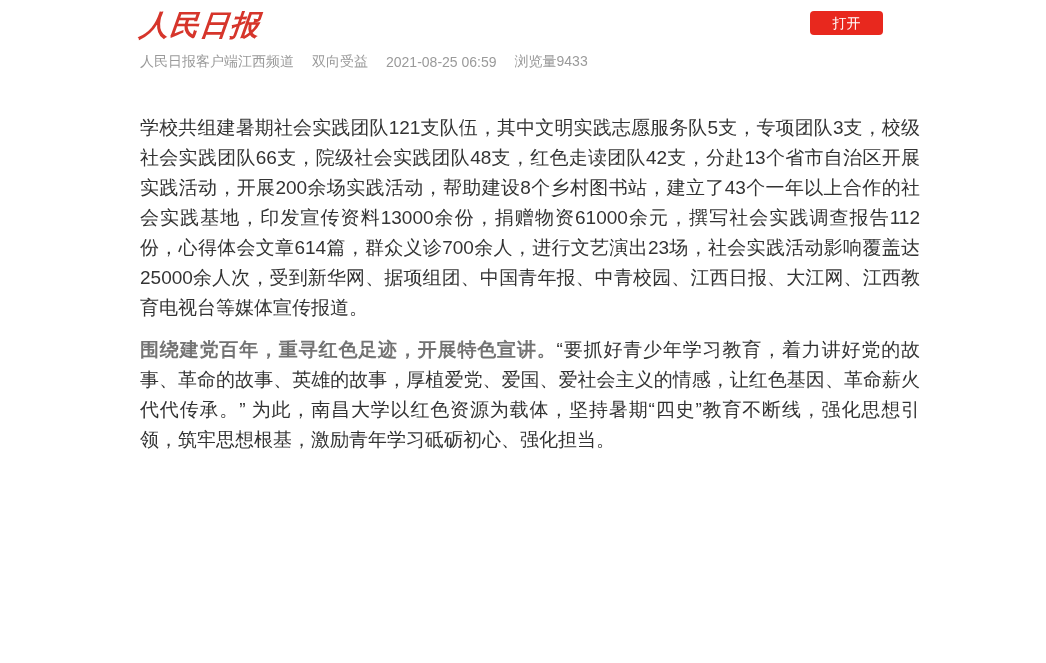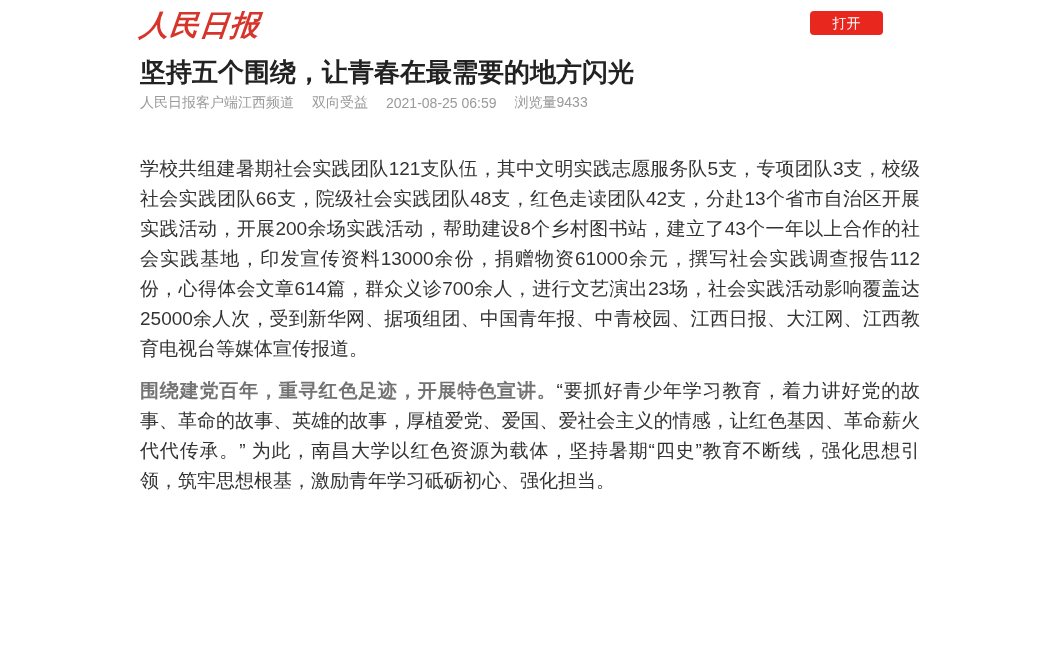--- a/index.html
+++ b/index.html
@@ -90,21 +90,20 @@
 
   <div class="topbar">
     <div class="brand">
       <span class="logo">人民日报</span>
     </div>
     <button class="open-btn">打开</button>
   </div>
 
   <div class="article">
 
-    <h1 class="title">坚持五个围绕，让青春在最需要的地方闪光</h1>
 
     <div class="meta">
       <span>人民日报客户端江西频道</span>
       <span>双向受益</span>
       <span>2021-08-25 06:59</span>
       <span>浏览量9433</span>
     </div>
 
     <div class="body-text">
 

